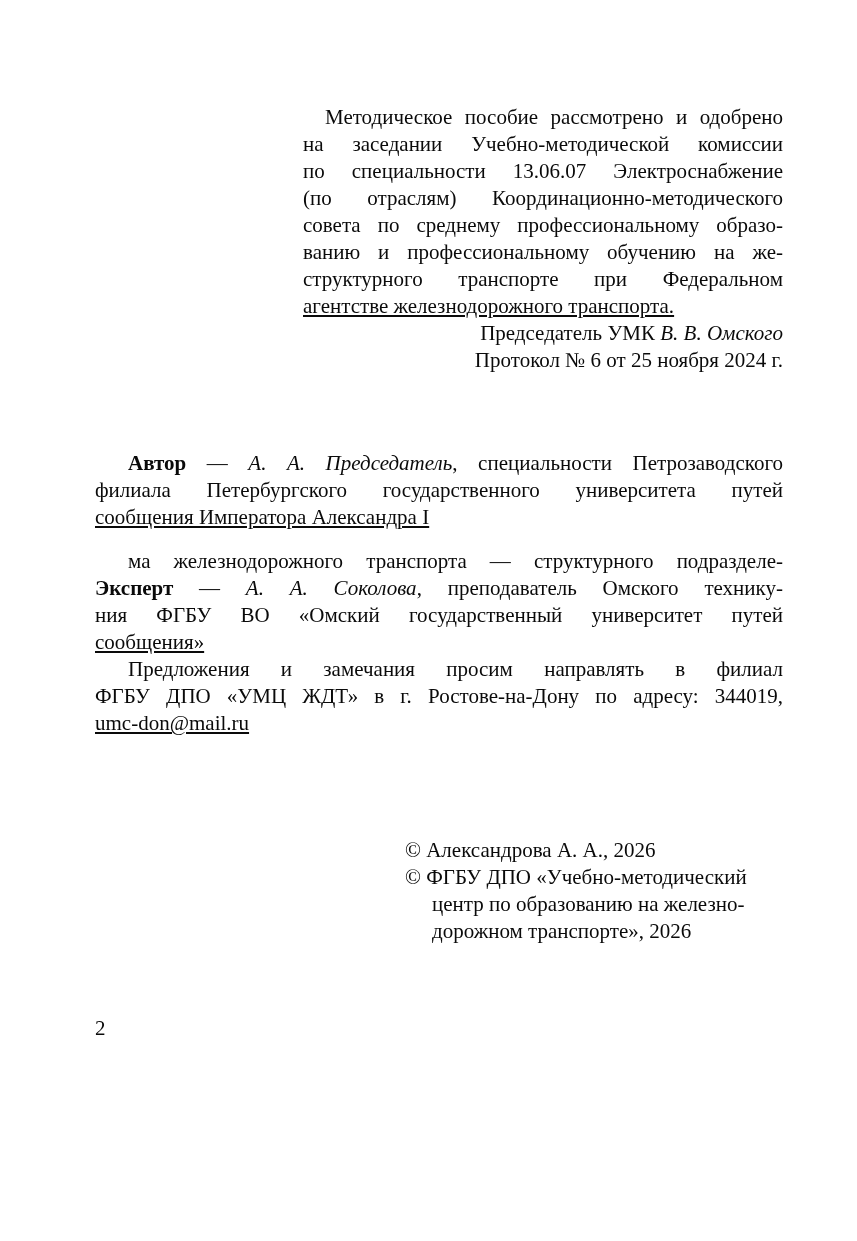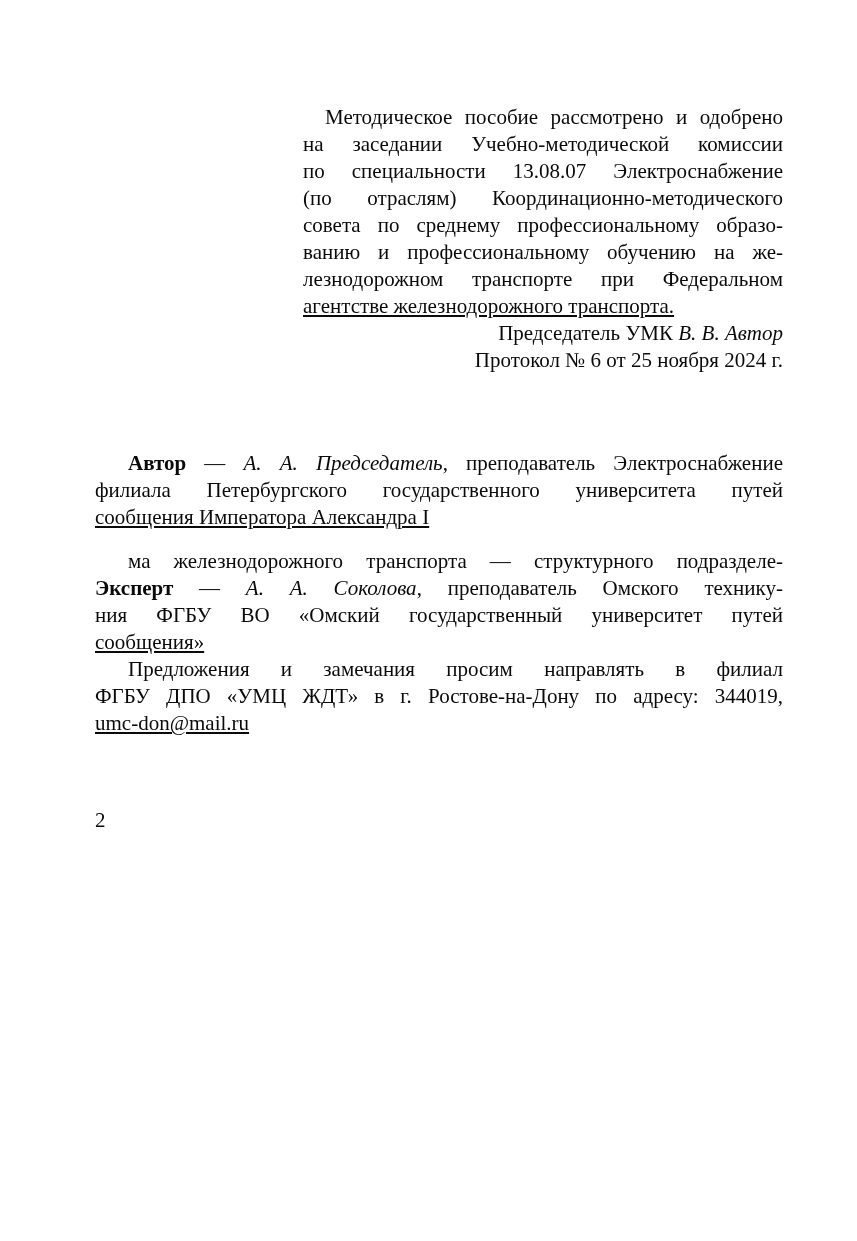--- a/index.html
+++ b/index.html
@@ -54,48 +54,54 @@
   .i { font-style: italic; }
 </style>
 </head>
 <body>
 
 <div class="page">
 
   <div class="approval justify indent-sm">
       <div class="tline">Методическое пособие рассмотрено и одобрено</div>
       <div class="tline">на заседании Учебно-методической комиссии</div>
-      <div class="tline">по специальности 13.08.07 Электроснабжение</div>
+      <div class="tline">по специальности 13.06.07 Электроснабжение</div>
       <div class="tline">(по отраслям) Координационно-методического</div>
       <div class="tline">совета по среднему профессиональному образо-</div>
       <div class="tline">ванию и профессиональному обучению на же-</div>
-      <div class="tline">лезнодорожном транспорте при Федеральном</div>
+      <div class="tline">структурного транспорте при Федеральном</div>
       <div class="tline">агентстве железнодорожного транспорта.</div>
     </div>
 
   <div class="signature">
-      <div class="tline"><span>Председатель УМК </span><span class="i">В. В. Автор</span></div>
+      <div class="tline"><span>Председатель УМК </span><span class="i">В. В. Омского</span></div>
       <div class="tline">Протокол № 6 от 25 ноября 2024 г.</div>
     </div>
 
   <div class="author justify indent-lg">
-      <div class="tline"><span class="b">Автор</span><span> — </span><span class="i">А. А. Председатель</span><span>, преподаватель Электроснабжение</span></div>
+      <div class="tline"><span class="b">Автор</span><span> — </span><span class="i">А. А. Председатель</span><span>, специальности Петрозаводского</span></div>
       <div class="tline">филиала Петербургского государственного университета путей</div>
       <div class="tline">сообщения Императора Александра I</div>
     </div>
 
   <div class="expert justify indent-lg">
       <div class="tline">ма железнодорожного транспорта — структурного подразделе-</div>
       <div class="tline"><span class="b">Эксперт</span><span> — </span><span class="i">А. А. Соколова</span><span>, преподаватель Омского технику-</span></div>
       <div class="tline">ния ФГБУ ВО «Омский государственный университет путей</div>
       <div class="tline">сообщения»</div>
     </div>
 
   <div class="contact justify indent-lg">
       <div class="tline">Предложения и замечания просим направлять в филиал</div>
       <div class="tline">ФГБУ ДПО «УМЦ ЖДТ» в г. Ростове-на-Дону по адресу: 344019,</div>
       <div class="tline">umc-don@mail.ru</div>
     </div>
 
+  <div class="copyright">
+      <div class="tline">© Александрова А. А., 2026</div>
+      <div class="tline">© ФГБУ ДПО «Учебно-методический</div>
+      <div class="tline">центр по образованию на железно-</div>
+      <div class="tline">дорожном транспорте», 2026</div>
+    </div>
 
   <div class="pagenum">2</div>
 
 </div>
 
 </body></html>

